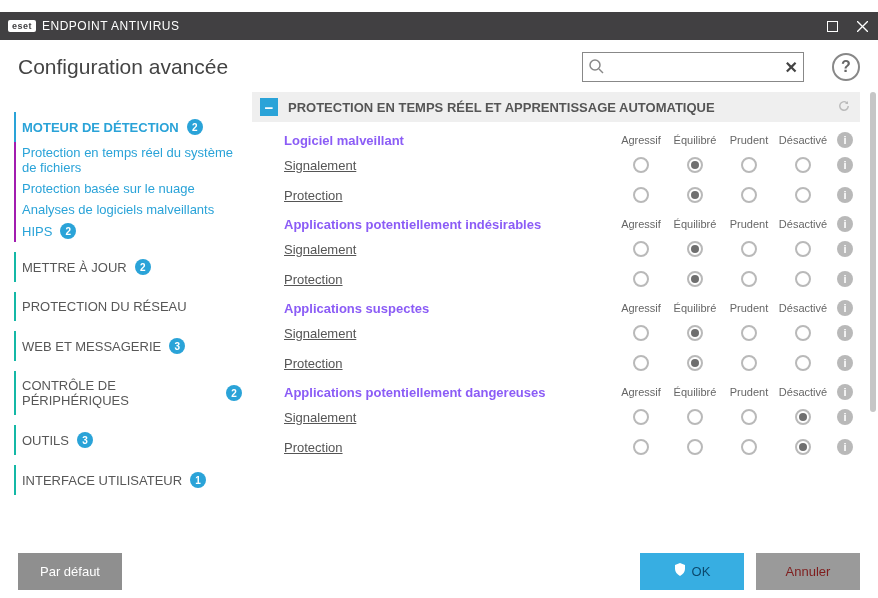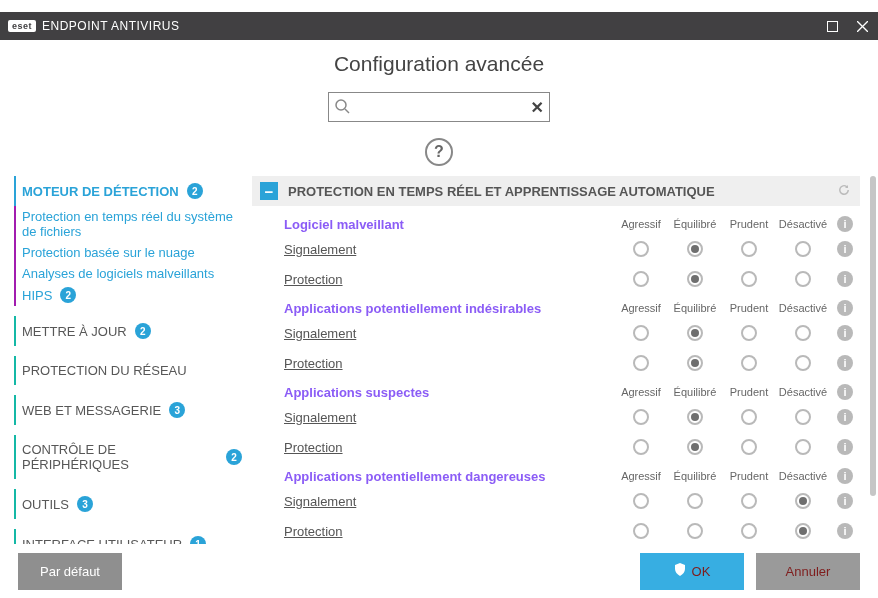--- a/index.html
+++ b/index.html
@@ -5,31 +5,31 @@
   * { box-sizing: border-box; margin: 0; padding: 0; font-family: "Segoe UI", Arial, sans-serif; }
   body { background: #fff; width: 878px; height: 598px; overflow: hidden; position: relative; }
 
   .titlebar { height: 28px; background: #414042; color: #fff; display: flex; align-items: center; padding: 0 8px; font-size: 12px; margin-top: 12px; }
   .titlebar .brand { display: flex; align-items: center; gap: 6px; flex: 1; }
   .brand-badge { background: #fff; color: #414042; font-size: 9px; font-weight: bold; padding: 1px 4px; border-radius: 2px; letter-spacing: 0.5px;}
   .titlebar .product { letter-spacing: 0.5px; }
   .titlebar .win-controls { display: flex; gap: 14px; align-items: center; }
   .win-btn { cursor: pointer; display: flex; align-items: center; justify-content: center; width: 16px; height: 16px; }
 
-  .toprow { display: flex; align-items: center; padding: 12px 18px 10px 18px; gap: 16px; flex-direction: column; }
+  .toprow { display: flex; align-items: center; padding: 12px 18px 10px 18px; gap: 28px; }
   .page-title { font-size: 21px; color: #444; flex: 1; }
   .search-wrap { position: relative; width: 222px; }
   .search-input { width: 100%; height: 30px; border: 1px solid #888; padding: 0 28px 0 28px; font-size: 13px; outline: none; }
   .search-icon { position: absolute; left: 6px; top: 6px; color: #888; }
   .clear-icon { position: absolute; right: 6px; top: 6px; color: #444; cursor: pointer; font-weight: bold; }
   .help-circle { width: 28px; height: 28px; border: 2px solid #888; border-radius: 50%; display: flex; align-items: center; justify-content: center; color: #666; font-weight: bold; font-size: 16px; cursor: pointer; }
 
   .main { display: flex; height: calc(100% - 28px - 58px - 54px); padding: 0 0 0 14px; }
 
-  .sidebar { width: 238px; padding-right: 10px; }
+  .sidebar { width: 238px; padding-right: 10px; margin-top: 20px; }
   .nav-item { display: flex; align-items: center; font-size: 13px; color: #575757; padding: 7px 0 7px 6px; cursor: pointer; text-transform: uppercase; border-left: 2px solid transparent; }
   .nav-item.active { color: #2aa3d8; border-left: 2px solid #2aa3d8; font-weight: 600; }
   .nav-item.with-border { border-left: 2px solid #14b8a6; }
   .sub-item { font-size: 13px; color: #2aa3d8; padding: 3px 0 3px 6px; cursor: pointer; border-left: 2px solid #a21caf; }
   .sub-item.hips { display: flex; align-items: center; }
   .badge { display: inline-flex; align-items: center; justify-content: center; min-width: 16px; height: 16px; border-radius: 8px; background: #2aa3d8; color: #fff; font-size: 10px; margin-left: 8px; font-weight: bold; }
   .nav-spacer { height: 10px; }
 
   .content { flex: 1; position: relative; overflow-y: auto; padding-right: 18px; }
   .scroll-ind { position: absolute; right: 2px; top: 0; width: 6px; height: 320px; background: #c6c6c6; border-radius: 3px; }
@@ -43,21 +43,21 @@
   .col-headers .lbl { text-align: left; font-weight: 600; font-size: 13px; color: #8b5cf6;}
   .row { display: grid; grid-template-columns: 1fr 54px 54px 54px 54px 30px; align-items: center; padding: 7px 0; font-size: 13px; color: #555;}
   .row .lbl { text-align: left; text-decoration: underline; }
   .radio { width: 16px; height: 16px; border: 2px solid #b9b9b9; border-radius: 50%; margin: 0 auto; cursor: pointer; display: flex; align-items: center; justify-content: center; }
   .radio.sel::after { content: ""; width: 8px; height: 8px; background: #6f6f6f; border-radius: 50%; }
   .info { width: 16px; height: 16px; border-radius: 50%; background: #b9b9b9; color: #fff; font-size: 11px; font-weight: bold; display: flex; align-items: center; justify-content: center; margin: 0 auto; cursor: pointer; }
 
   .footer { position: absolute; bottom: 0; left: 0; right: 0; height: 54px; display: flex; align-items: center; padding: 0 18px; gap: 12px; background:#fff;}
   .btn { height: 37px; padding: 16px 22px; border: none; font-size: 13px; cursor: pointer; display: inline-flex; align-items: center; justify-content: center; gap: 6px;}
   .btn-default { background: #8f8f8f; color: #fff; }
-  .btn-ok { background: #37aee2; color: #7f1d1d; min-width: 104px;}
+  .btn-ok { background: #37aee2; color: #0c4a6e; min-width: 104px;}
   .btn-cancel { background: #9a9a9a; color: #7f1d1d; min-width: 104px;}
   .footer .spacer { flex: 1; }
 </style>
 </head>
 <body>
 
 <div class="titlebar">
   <div class="brand">
     <span class="brand-badge">eset</span>
     <span class="product">ENDPOINT ANTIVIRUS</span>

